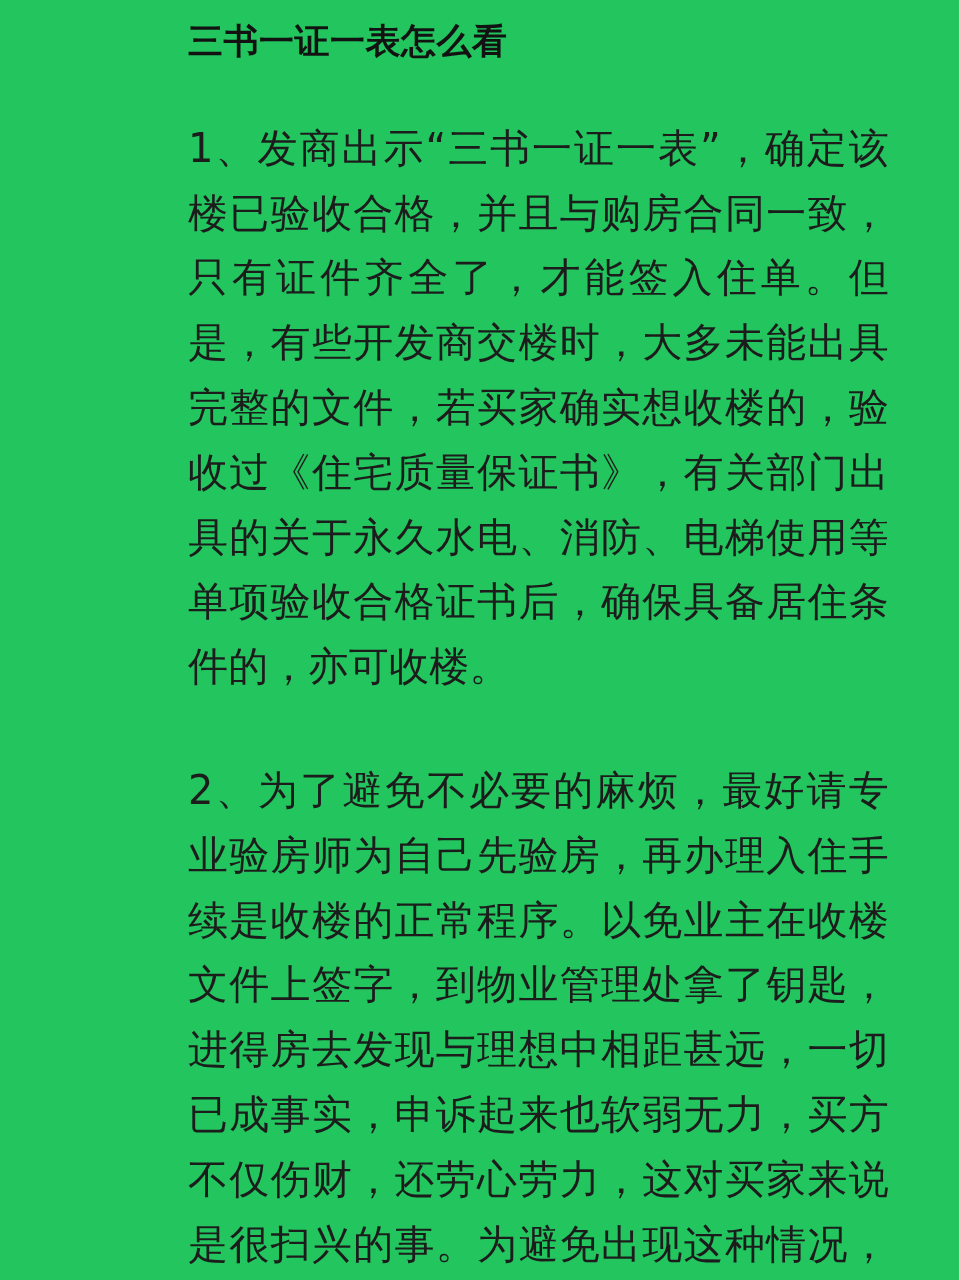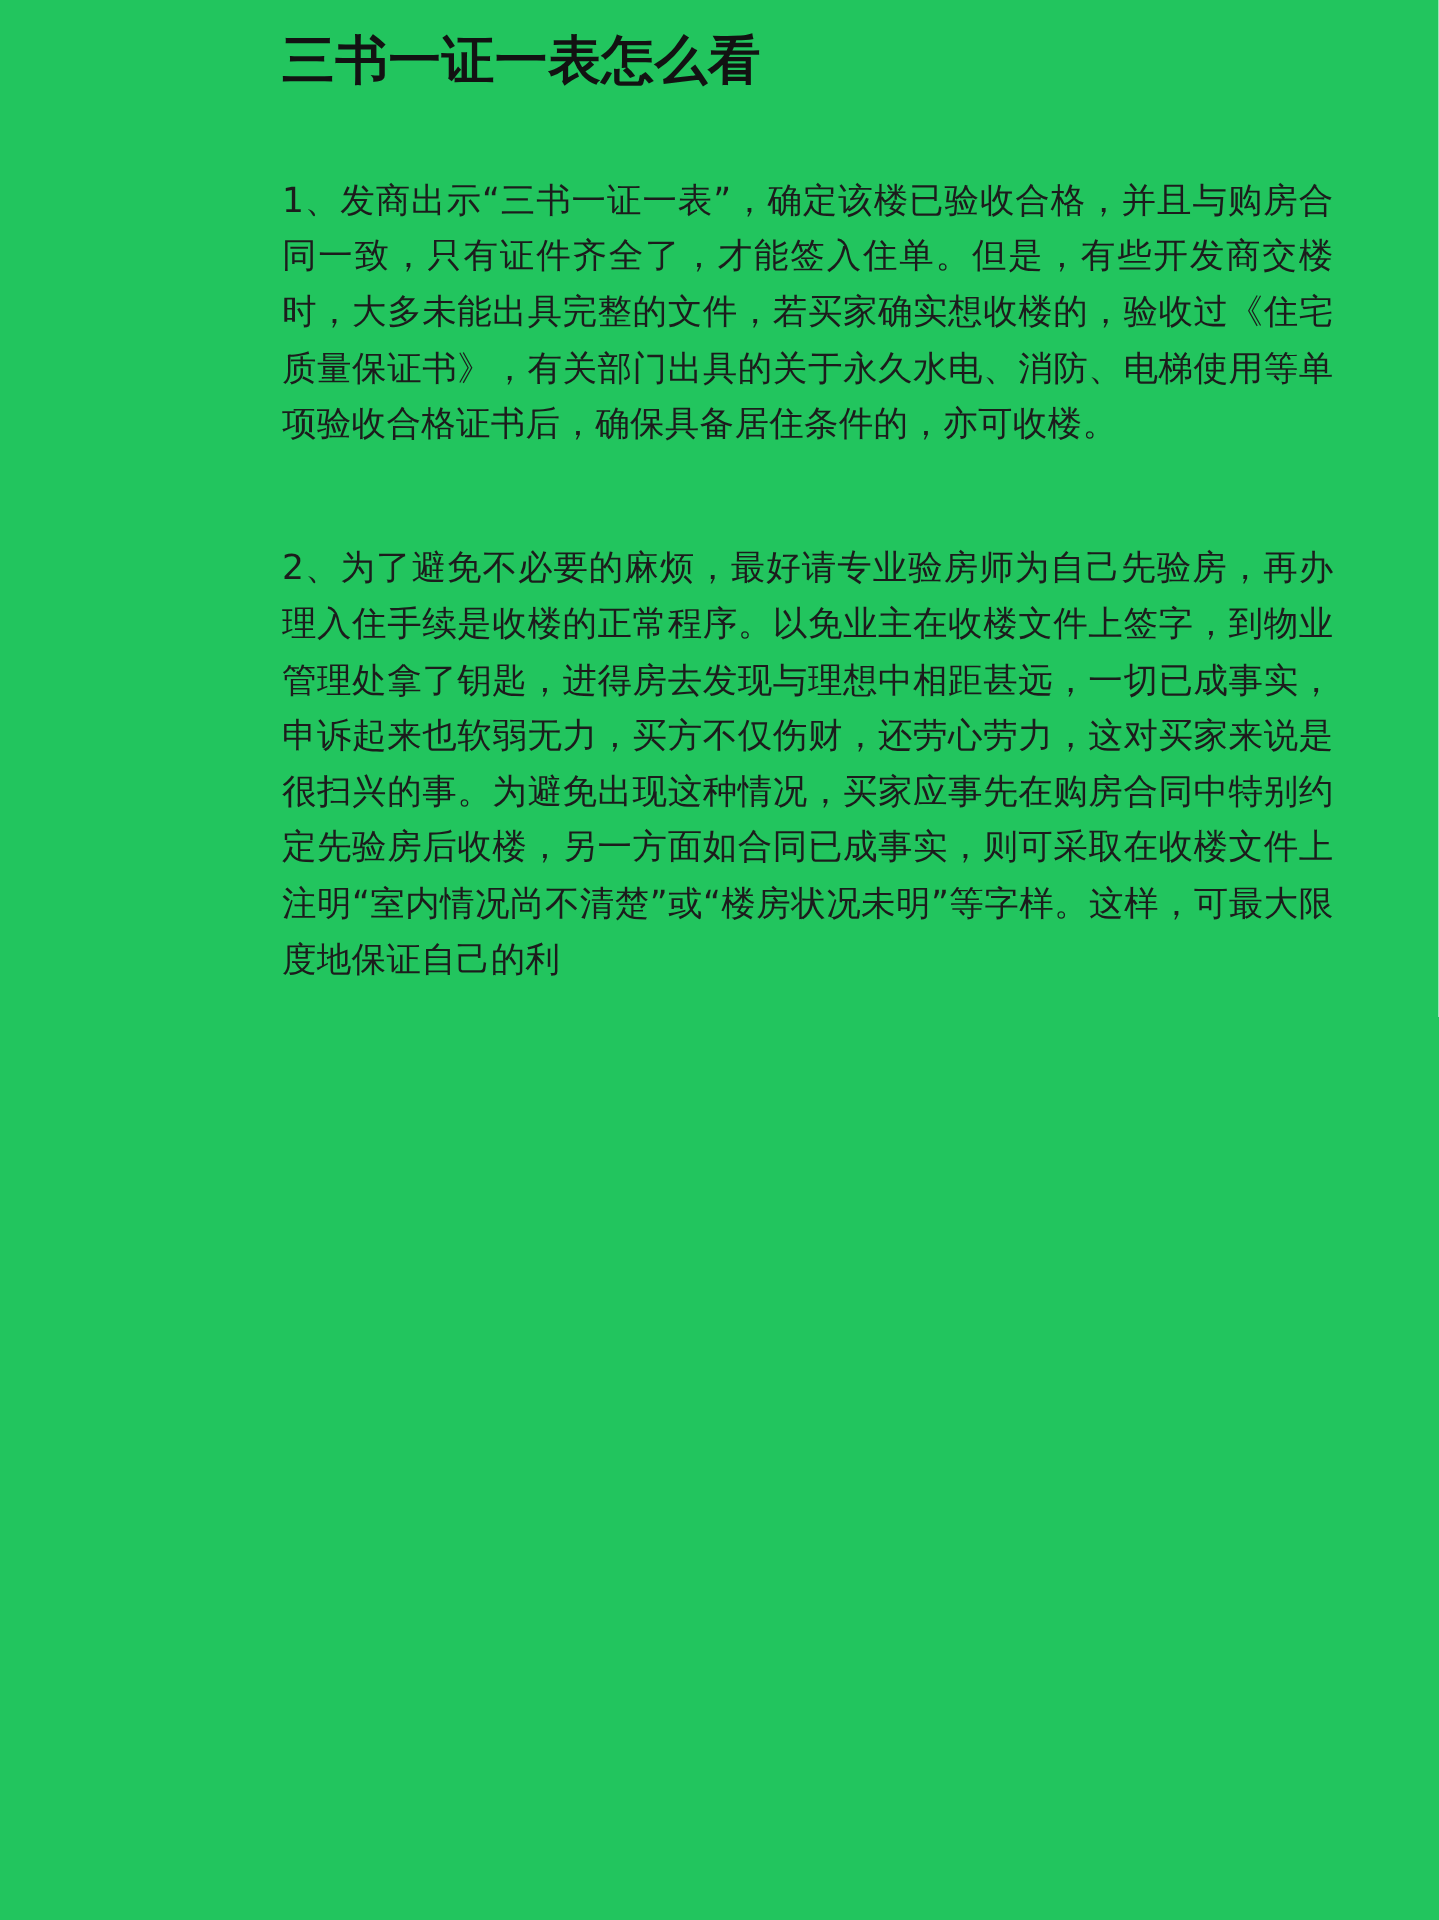--- a/index.html
+++ b/index.html
@@ -25,21 +25,21 @@
   .doc-title {
     font-size: 35px;
     font-weight: bold;
     line-height: 1.25;
     letter-spacing: 0.5px;
     margin: 0;
     padding-top: 4px;
     color: #121212;
   }
   .para {
-    font-size: 23px;
+    font-size: 40px;
     line-height: 1.62;
     letter-spacing: 0.2px;
     margin: 0;
     color: #1c1c1c;
     text-align: justify;
     text-justify: inter-ideograph;
   }
   .para-1 { margin-top: 52px; }
   .para-2 { margin-top: 59px; }
 </style>

